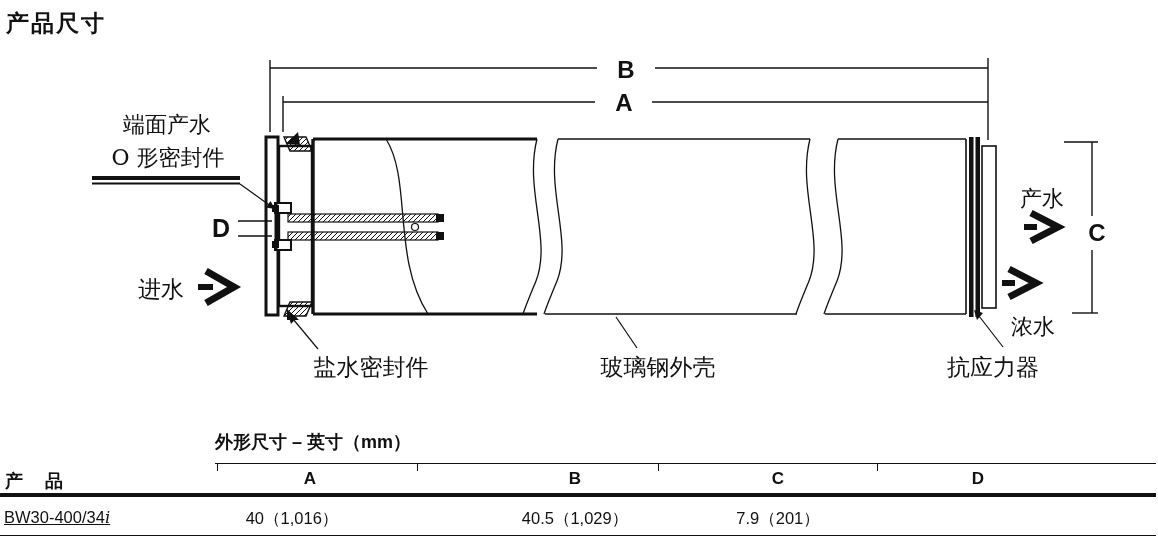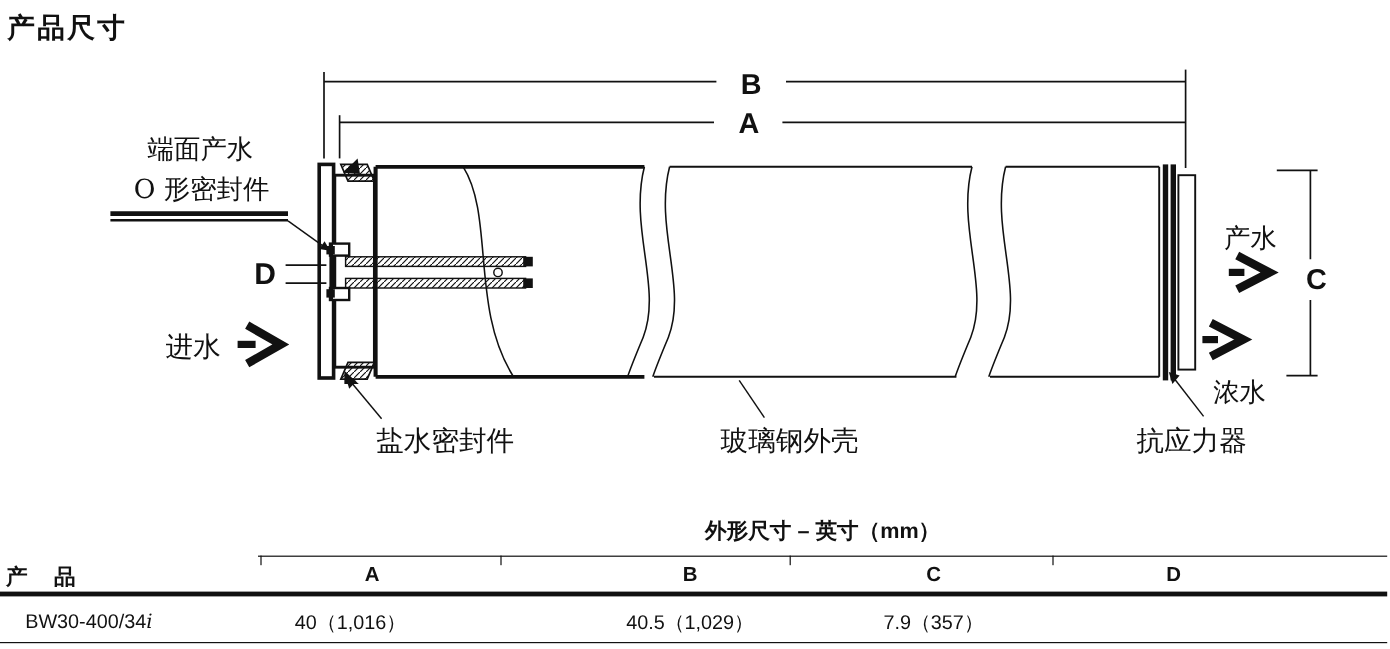--- a/index.html
+++ b/index.html
@@ -16,42 +16,42 @@
     font-family:"DejaVu Serif",serif;
     font-weight:bold;font-size:23px;letter-spacing:2px;
   }
   svg text{fill:#111;}
   .cjk{font-family:"DejaVu Serif",serif;}
   .lat{font-family:"Liberation Sans",sans-serif;}
 
   
   .tbl-span-header{
     position:absolute;left:215px;top:430px;width:941px;height:22px;
-    text-align:center;font-weight:bold;font-size:18px;
+    font-weight:bold;font-size:18px;
     font-family:"Liberation Sans",sans-serif;
   }
   .rule{position:absolute;background:#111;}
   .rule-thin-span{left:215px;top:463px;width:941px;height:1.4px;}
   .tick{position:absolute;top:463px;width:1.4px;height:8px;background:#111;}
   .rule-thick{left:0;top:493px;width:1156px;height:3.6px;}
   .rule-bottom{left:0;top:535px;width:1156px;height:1.4px;}
   .col-head{
     position:absolute;top:469px;height:20px;
     font-weight:bold;font-size:17px;text-align:center;width:120px;
   }
   .prod-head{
     position:absolute;left:5px;top:469px;font-weight:bold;font-size:18px;
     font-family:"DejaVu Serif",serif;letter-spacing:2px;text-align:right;
   }
   .cell{
     position:absolute;top:508px;height:22px;font-size:16.5px;
     text-align:center;width:160px;
   }
   .prod-cell{
-    position:absolute;left:21px;top:508px;font-size:16.5px;text-align:left;
+    position:absolute;left:4px;top:508px;font-size:16.5px;text-align:left;text-decoration:underline;
   }
   .prod-cell .it{font-family:"DejaVu Serif",serif;font-style:italic;}
 </style>
 </head>
 <body>
 
 <div class="canvas">
 
   <div class="page-title">产品尺寸</div>
 
@@ -201,16 +201,16 @@
   <div class="col-head" style="left:250px">A</div>
   <div class="col-head" style="left:515px">B</div>
   <div class="col-head" style="left:718px">C</div>
   <div class="col-head" style="left:918px">D</div>
 
   <div class="rule rule-thick"></div>
 
   <div class="prod-cell"><span>BW30-400/34</span><span class="it">i</span></div>
   <div class="cell" style="left:212px">40（1,016）</div>
   <div class="cell" style="left:495px">40.5（1,029）</div>
-  <div class="cell" style="left:698px">7.9（357）</div>
+  <div class="cell" style="left:698px">7.9（201）</div>
 
   <div class="rule rule-bottom"></div>
 </div>
 
 </body></html>

